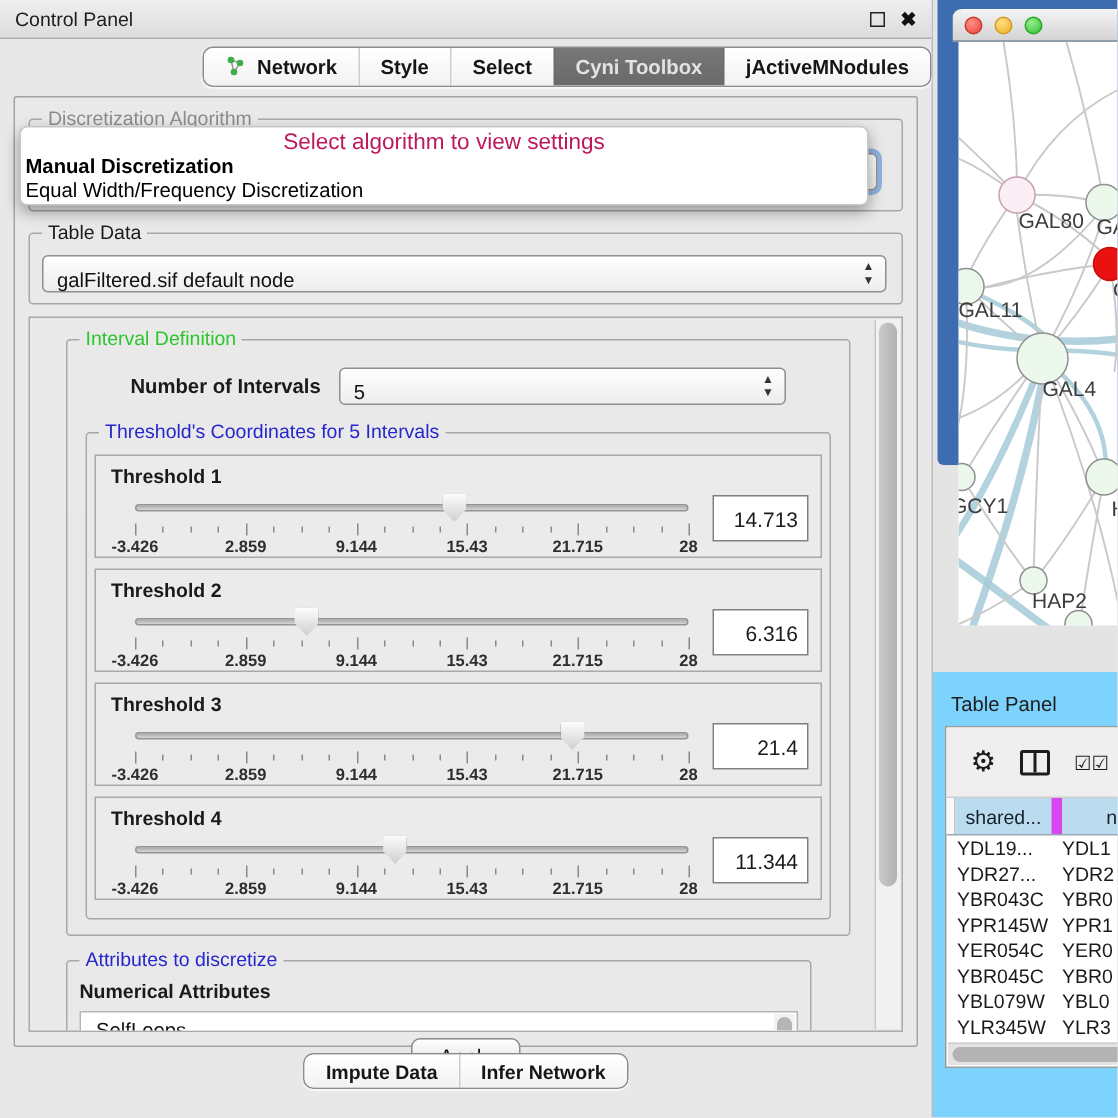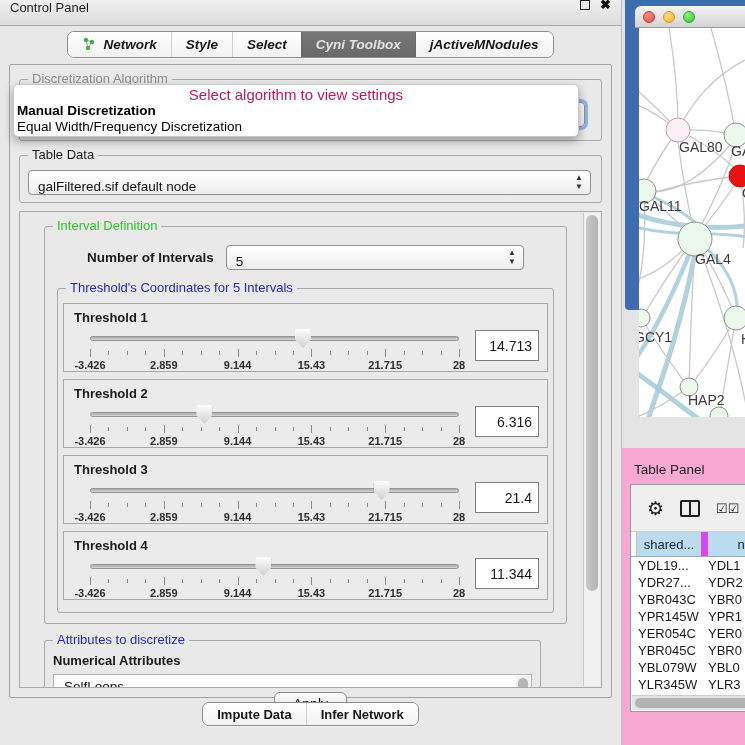--- a/index.html
+++ b/index.html
@@ -3,28 +3,28 @@
 <meta charset="utf-8">
 <style>
   * { margin:0; padding:0; box-sizing:border-box; }
   html,body { width:745px; height:745px; overflow:hidden; background:#e8e8e8;
     font-family:"Liberation Sans", sans-serif; color:#1a1a1a; position:relative; }
 
   
   .control-panel { position:absolute; left:0; top:0; width:622px; height:745px;
     background:#e8e8e8; border-right:1px solid #bdbdbd; }
   .titlebar { height:26px; background:linear-gradient(#efefef,#dcdcdc);
-    border-bottom:1px solid #ababab; display:flex; align-items:flex-start; padding:0 10px; }
+    border-bottom:1px solid #ababab; display:flex; align-items:center; padding:0 10px; }
   .titlebar .title { font-size:13px; color:#1c1c1c; flex:1; }
   .tb-icons { display:flex; align-items:center; gap:10px; }
   .float-icon { width:10px; height:10px; border:1.6px solid #222; display:inline-block; }
   .close-icon { font-size:13px; font-weight:bold; color:#111; line-height:10px; }
 
   
-  .tabbar { height:36px; display:flex; justify-content:center; align-items:center;font-style:italic; }
+  .tabbar { height:36px; display:flex; justify-content:flex-end; align-items:center; }
   .seg-control { display:flex; border:1px solid #8b8b8b; border-radius:7px; overflow:hidden;
     background:#fff; height:27px; box-shadow:0 1px 1px rgba(255,255,255,.7); }
   .seg { display:flex; align-items:center; gap:6px; padding:0 14px; font-size:13.5px;
     font-weight:600; color:#161616; background:linear-gradient(#ffffff,#f2f2f2);
     border-left:1px solid #cdcdcd; cursor:default; white-space:nowrap; }
   .seg:first-child { border-left:none; }
   .seg.selected { background:linear-gradient(#787878,#696969); color:#e3e3e3;
     border-left-color:#6a6a6a; }
   .seg.selected + .seg { border-left-color:#6a6a6a; }
 
@@ -118,21 +118,21 @@
     background:linear-gradient(#f4f4f4,#d3d3d3); border-radius:6px 0 0 0;
     border-bottom:1px solid #9a9a9a; display:flex; align-items:center; padding-left:8px; gap:8px; }
   .light { width:12px; height:12px; border-radius:50%; }
   .light.red { background:radial-gradient(circle at 35% 30%,#ff9187,#e8463c); border:1px solid #c93a31; }
   .light.yellow { background:radial-gradient(circle at 35% 30%,#ffe084,#f3ac23); border:1px solid #cf9a25; }
   .light.green { background:radial-gradient(circle at 35% 30%,#9aec8b,#2fc434); border:1px solid #2ba52e; }
   .net-canvas { position:absolute; left:14px; top:28px; right:0; height:389px; background:#fff; overflow:hidden; }
   .net-canvas svg { display:block; }
 
   
-  .table-panel-section { position:absolute; left:0; top:448px; right:0; bottom:0; background:#f9a8d4; }
+  .table-panel-section { position:absolute; left:0; top:448px; right:0; bottom:0; background:#7dd3fc; }
   .tp-title { font-size:13.5px; color:#1d1d1d; padding:14px 0 0 12px; }
   .tp-container { position:absolute; left:8px; top:36px; width:130px; height:228px;
     border:1px solid #9b9b9b; background:#fff; }
   .tp-toolbar { height:47px; background:#efefef; border-bottom:1px solid #cfcfcf;
     display:flex; align-items:center; padding-left:16px; gap:16px; }
   .gear-glyph { font-size:19px; color:#1c1c1c; line-height:19px; }
   .split-icon { width:20px; height:17px; border:2px solid #1c1c1c; border-radius:2px; position:relative; }
   .split-icon::after { content:""; position:absolute; left:7px; top:0; bottom:0; width:2px; background:#1c1c1c; }
   .checks-glyph { font-size:13px; color:#1c1c1c; letter-spacing:0px; }
   .tp-header { height:25px; display:flex; border-bottom:1px solid #9aabb7; }

